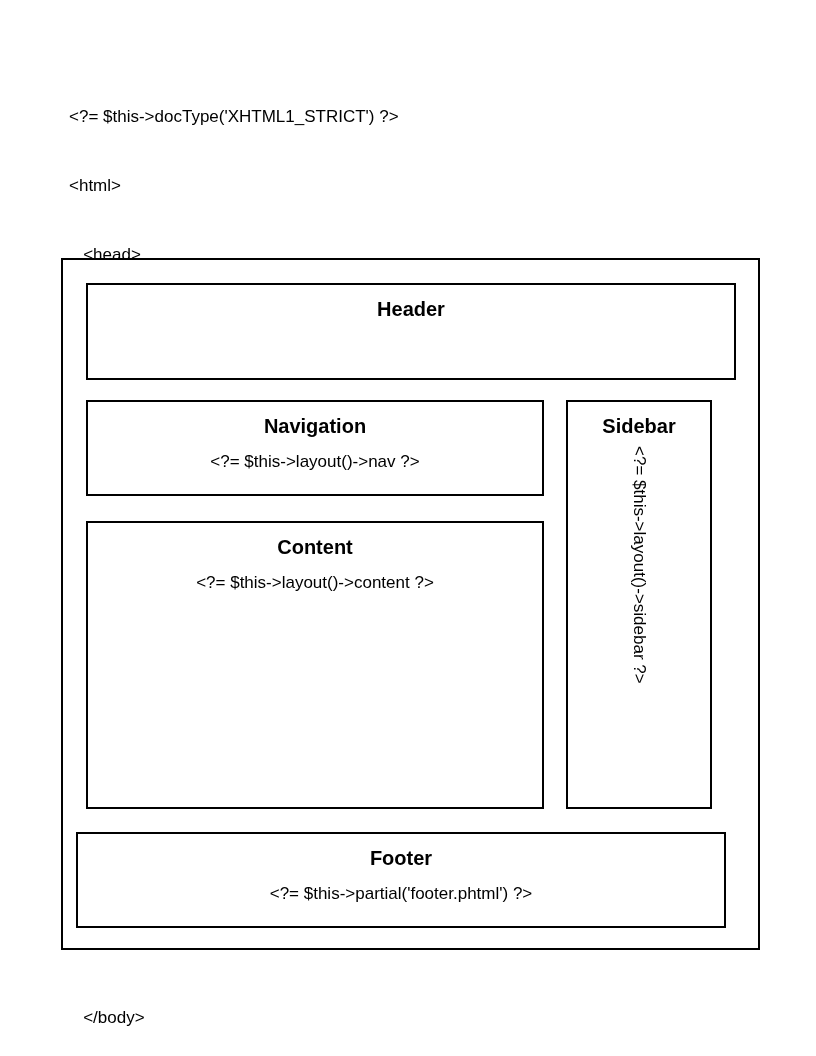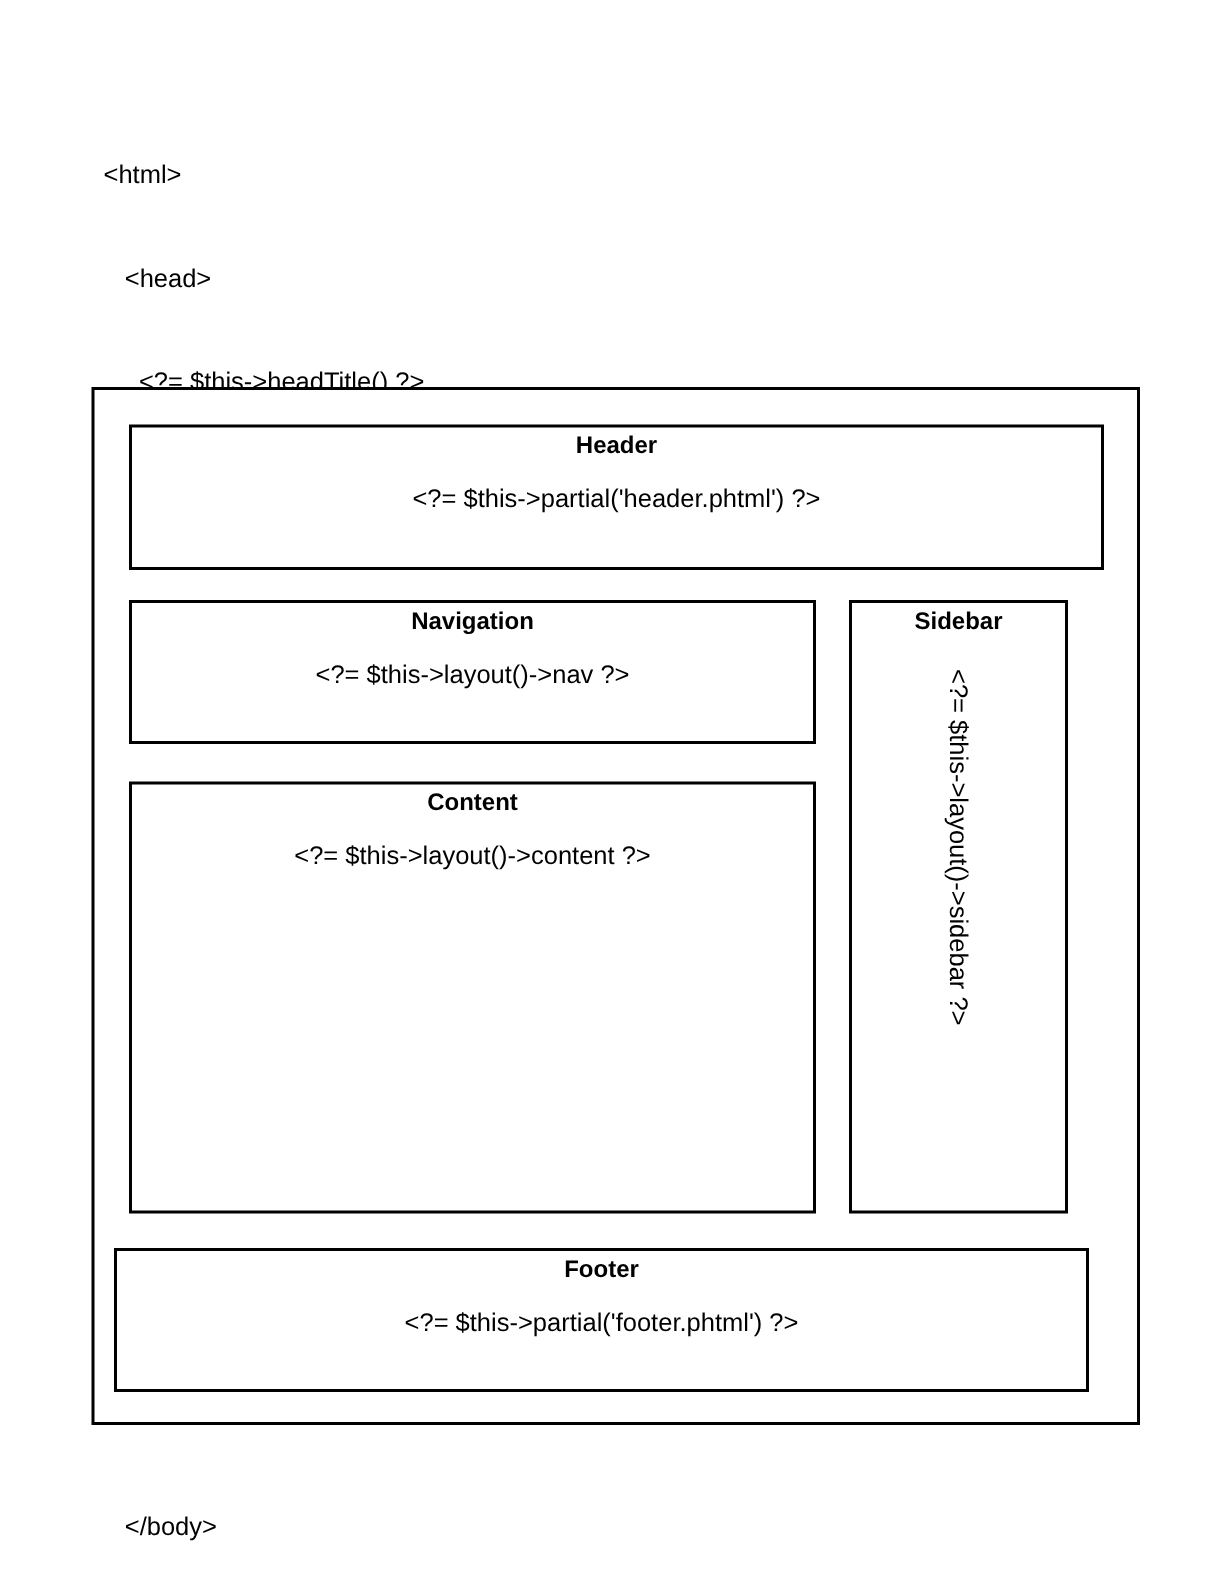--- a/index.html
+++ b/index.html
@@ -56,23 +56,23 @@
   
   .region {
     position: absolute;
     border: 2px solid #000000;
     box-sizing: border-box;
     background: #ffffff;
   }
   .region-title {
     text-align: center;
     font-weight: bold;
-    font-size: 16px;
+    font-size: 20px;
     line-height: 21px;
-    margin-top: 2px;
+    margin-top: 14px;
   }
   .region-code {
     text-align: center;
     font-size: 17px;
     line-height: 21px;
     margin-top: 14px;
     white-space: pre;
   }
 
   
@@ -132,34 +132,34 @@
     font-size: 17px;
     letter-spacing: 0px;
     white-space: pre;
     line-height: 1;
   }
 </style>
 </head>
 <body>
 
 <div class="code-block">
+  <span class="code-line">&lt;?= $this-&gt;docType('XHTML1_STRICT') ?&gt;</span>
   <span class="code-line">&lt;html&gt;</span>
   <span class="code-line">   &lt;head&gt;</span>
   <span class="code-line">     &lt;?= $this-&gt;headTitle() ?&gt;</span>
   <span class="code-line">     &lt;?= $this-&gt;headScript() ?&gt;</span>
   <span class="code-line">     &lt;?= $this-&gt;headStylesheet() ?&gt;</span>
   <span class="code-line">   &lt;/head&gt;</span>
   <span class="code-line">   &lt;body&gt;</span>
 </div>
 
 <div class="body-frame">
 
   <div class="region box-header">
     <div class="region-title">Header</div>
-    <div class="region-code">&lt;?= $this-&gt;partial('header.phtml') ?&gt;</div>
   </div>
 
   <div class="region box-navigation">
     <div class="region-title">Navigation</div>
     <div class="region-code">&lt;?= $this-&gt;layout()-&gt;nav ?&gt;</div>
   </div>
 
   <div class="region box-content">
     <div class="region-title">Content</div>
     <div class="region-code">&lt;?= $this-&gt;layout()-&gt;content ?&gt;</div>

